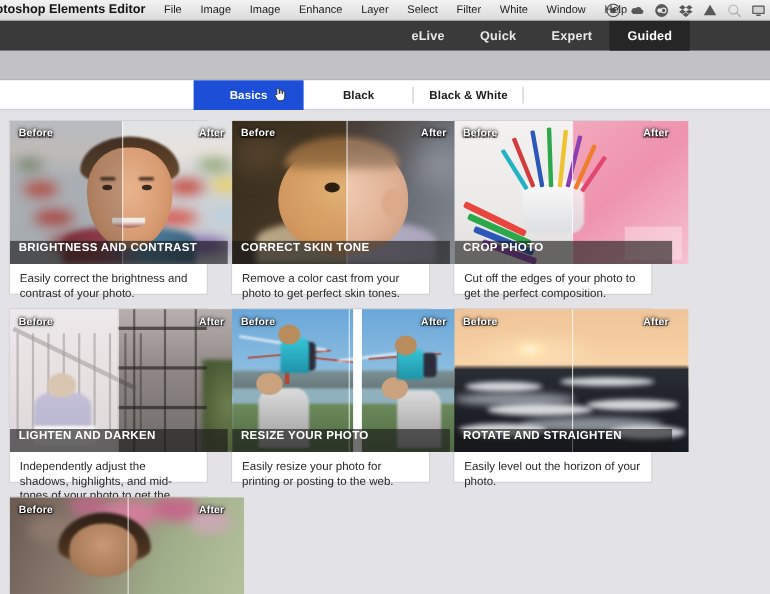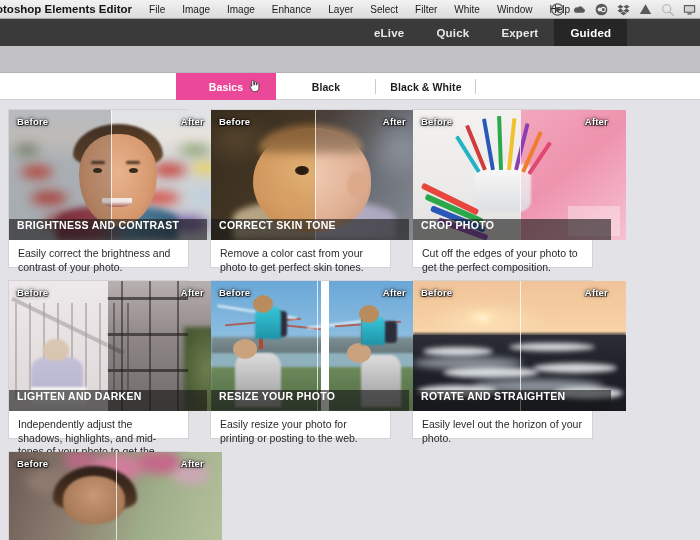--- a/index.html
+++ b/index.html
@@ -64,21 +64,21 @@
   .subtabs{
     position:absolute;left:176px;top:0;height:27px;
     display:flex;align-items:stretch;
   }
   .subtab{
     position:relative;
     display:flex;align-items:center;justify-content:center;
     font-size:10.5px;font-weight:bold;color:#1c1c1c;
     width:100px;white-space:nowrap;letter-spacing:.1px;
   }
-  .subtab.on{background:#ec4899;color:#ffffff;}
+  .subtab.on{background:#1d4ed8;color:#ffffff;}
   .subtab .sep{
     position:absolute;right:0;top:6px;bottom:6px;width:1px;background:#c9c9cf;
   }
   .cursor-hand{
     position:absolute;left:72px;top:6px;width:13px;height:14px;
   }
 
   
   .grid{
     width:700px;height:460px;

